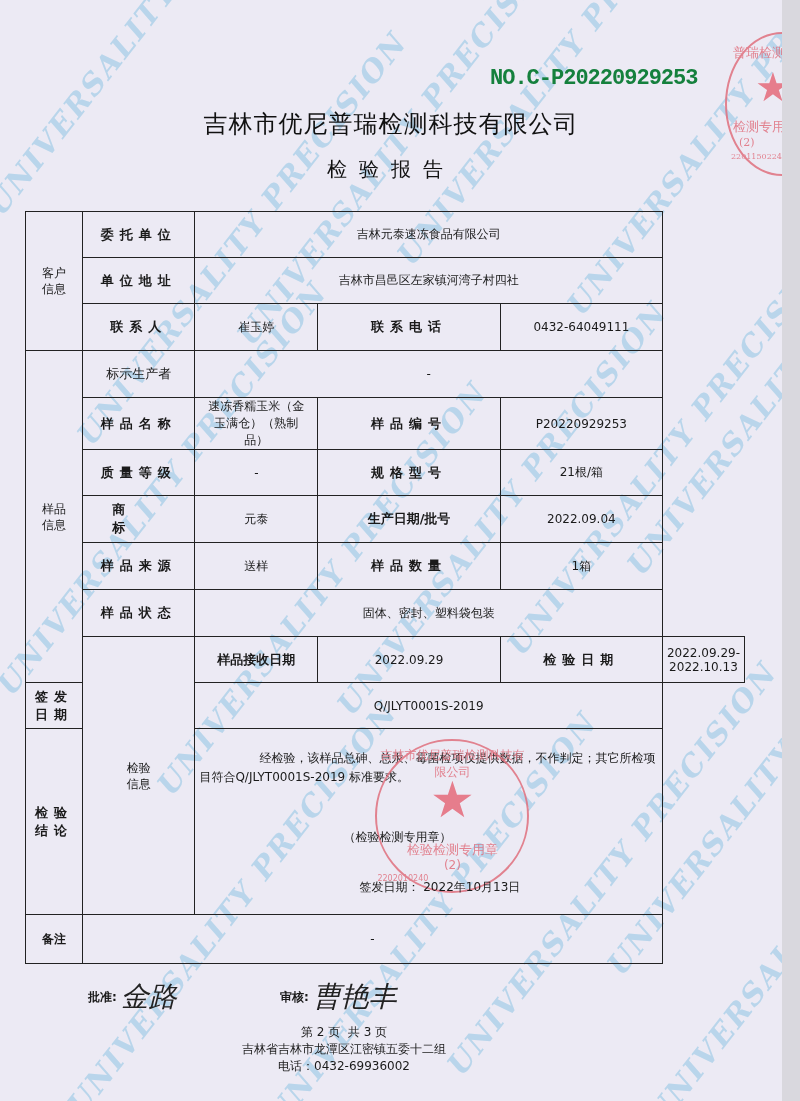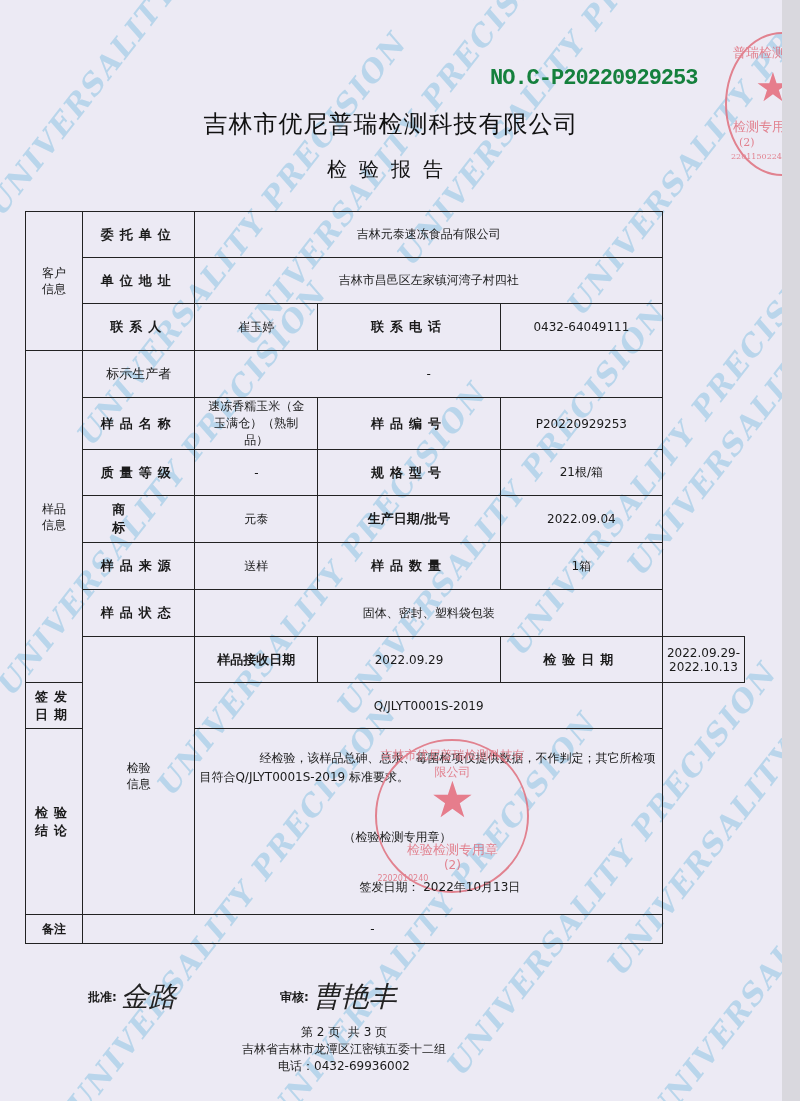--- a/index.html
+++ b/index.html
@@ -149,21 +149,21 @@
           <div class="star" style="top:30px;font-size:50px;">★</div>
           <div style="position:absolute;left:0;right:0;top:100px;text-align:center;font-size:13px;font-family:'DejaVu Sans',sans-serif;">检验检测专用章</div>
           <div style="position:absolute;left:0;right:0;top:117px;text-align:center;font-size:12px;">(2)</div>
           <div style="position:absolute;left:0;right:0;top:133px;text-align:left;font-size:8px;">2202010240</div>
         </div>
         <div class="stamp-cap">（检验检测专用章）</div>
         <div class="sign-date">签发日期：  2022年10月13日</div>
       </td>
     </tr>
 
-    <tr style="height:29px">
+    <tr style="height:49px">
       <td class="grp" style="font-weight:bold">备注</td>
       <td colspan="4">-</td>
     </tr>
   </tbody>
     </table>
 
   <div class="sigrow" style="left:88px">
     <span>批准:</span><span class="sig">金路</span>
   </div>
   <div class="sigrow" style="left:280px">

